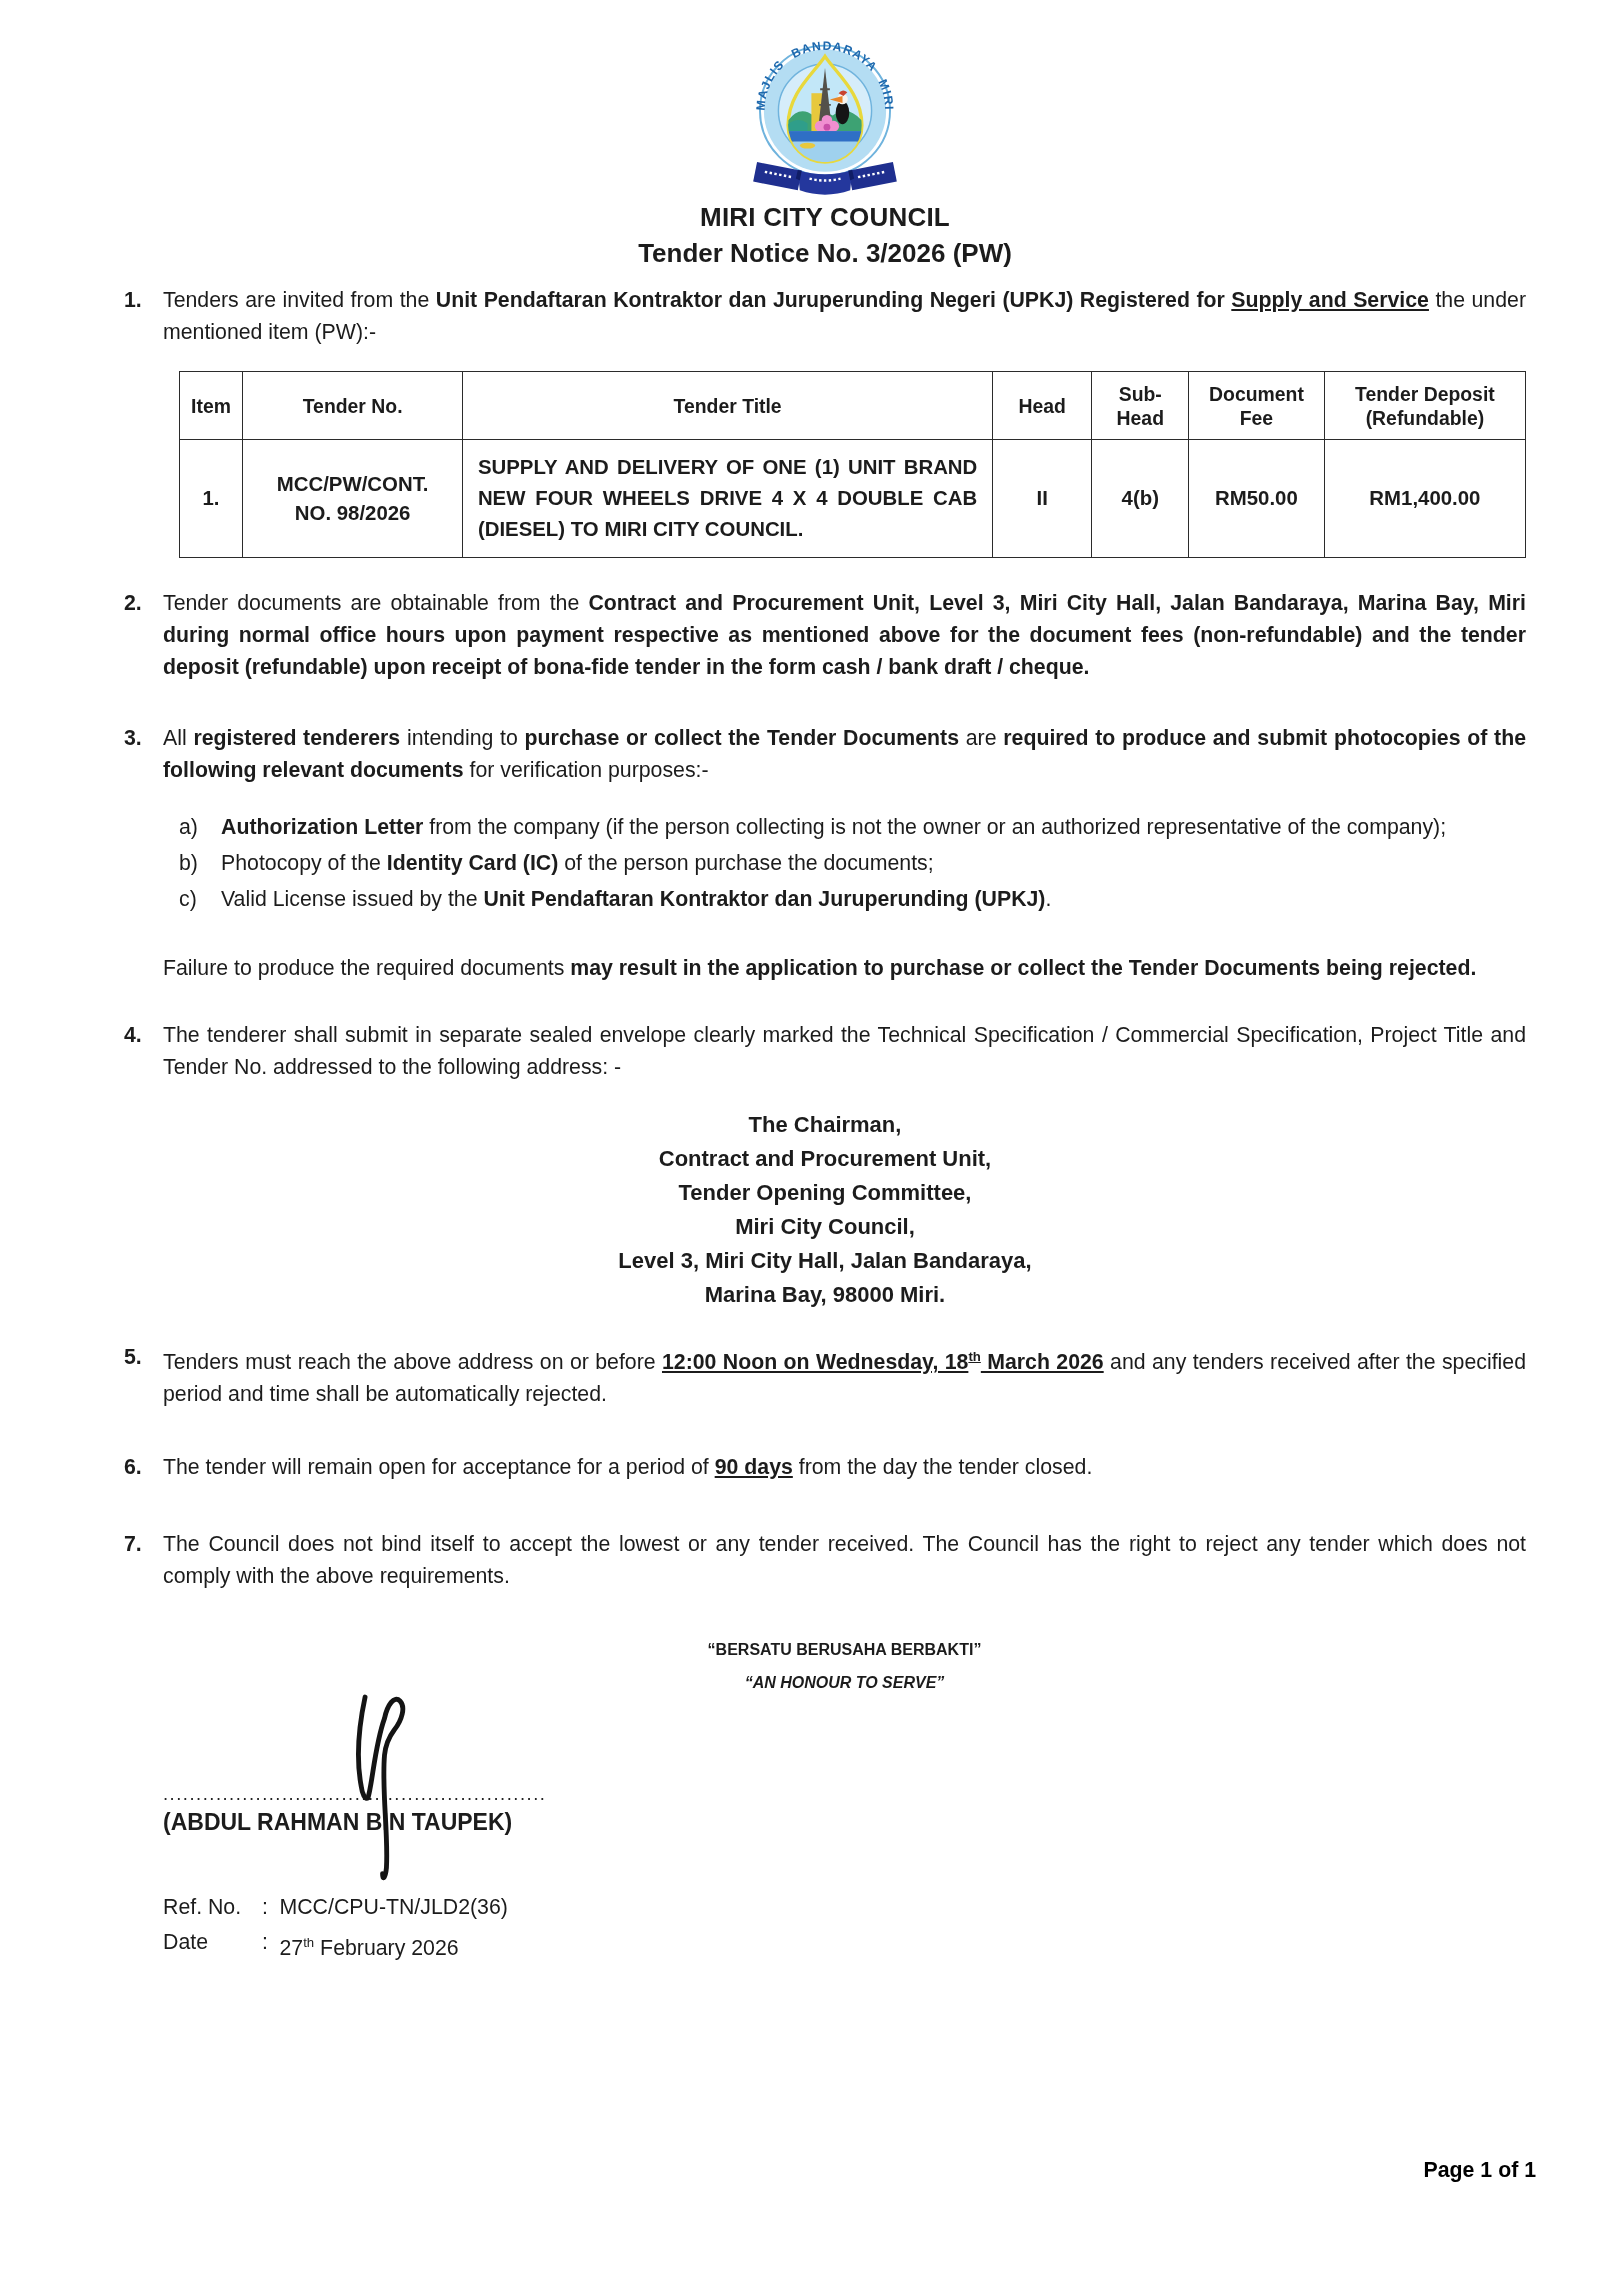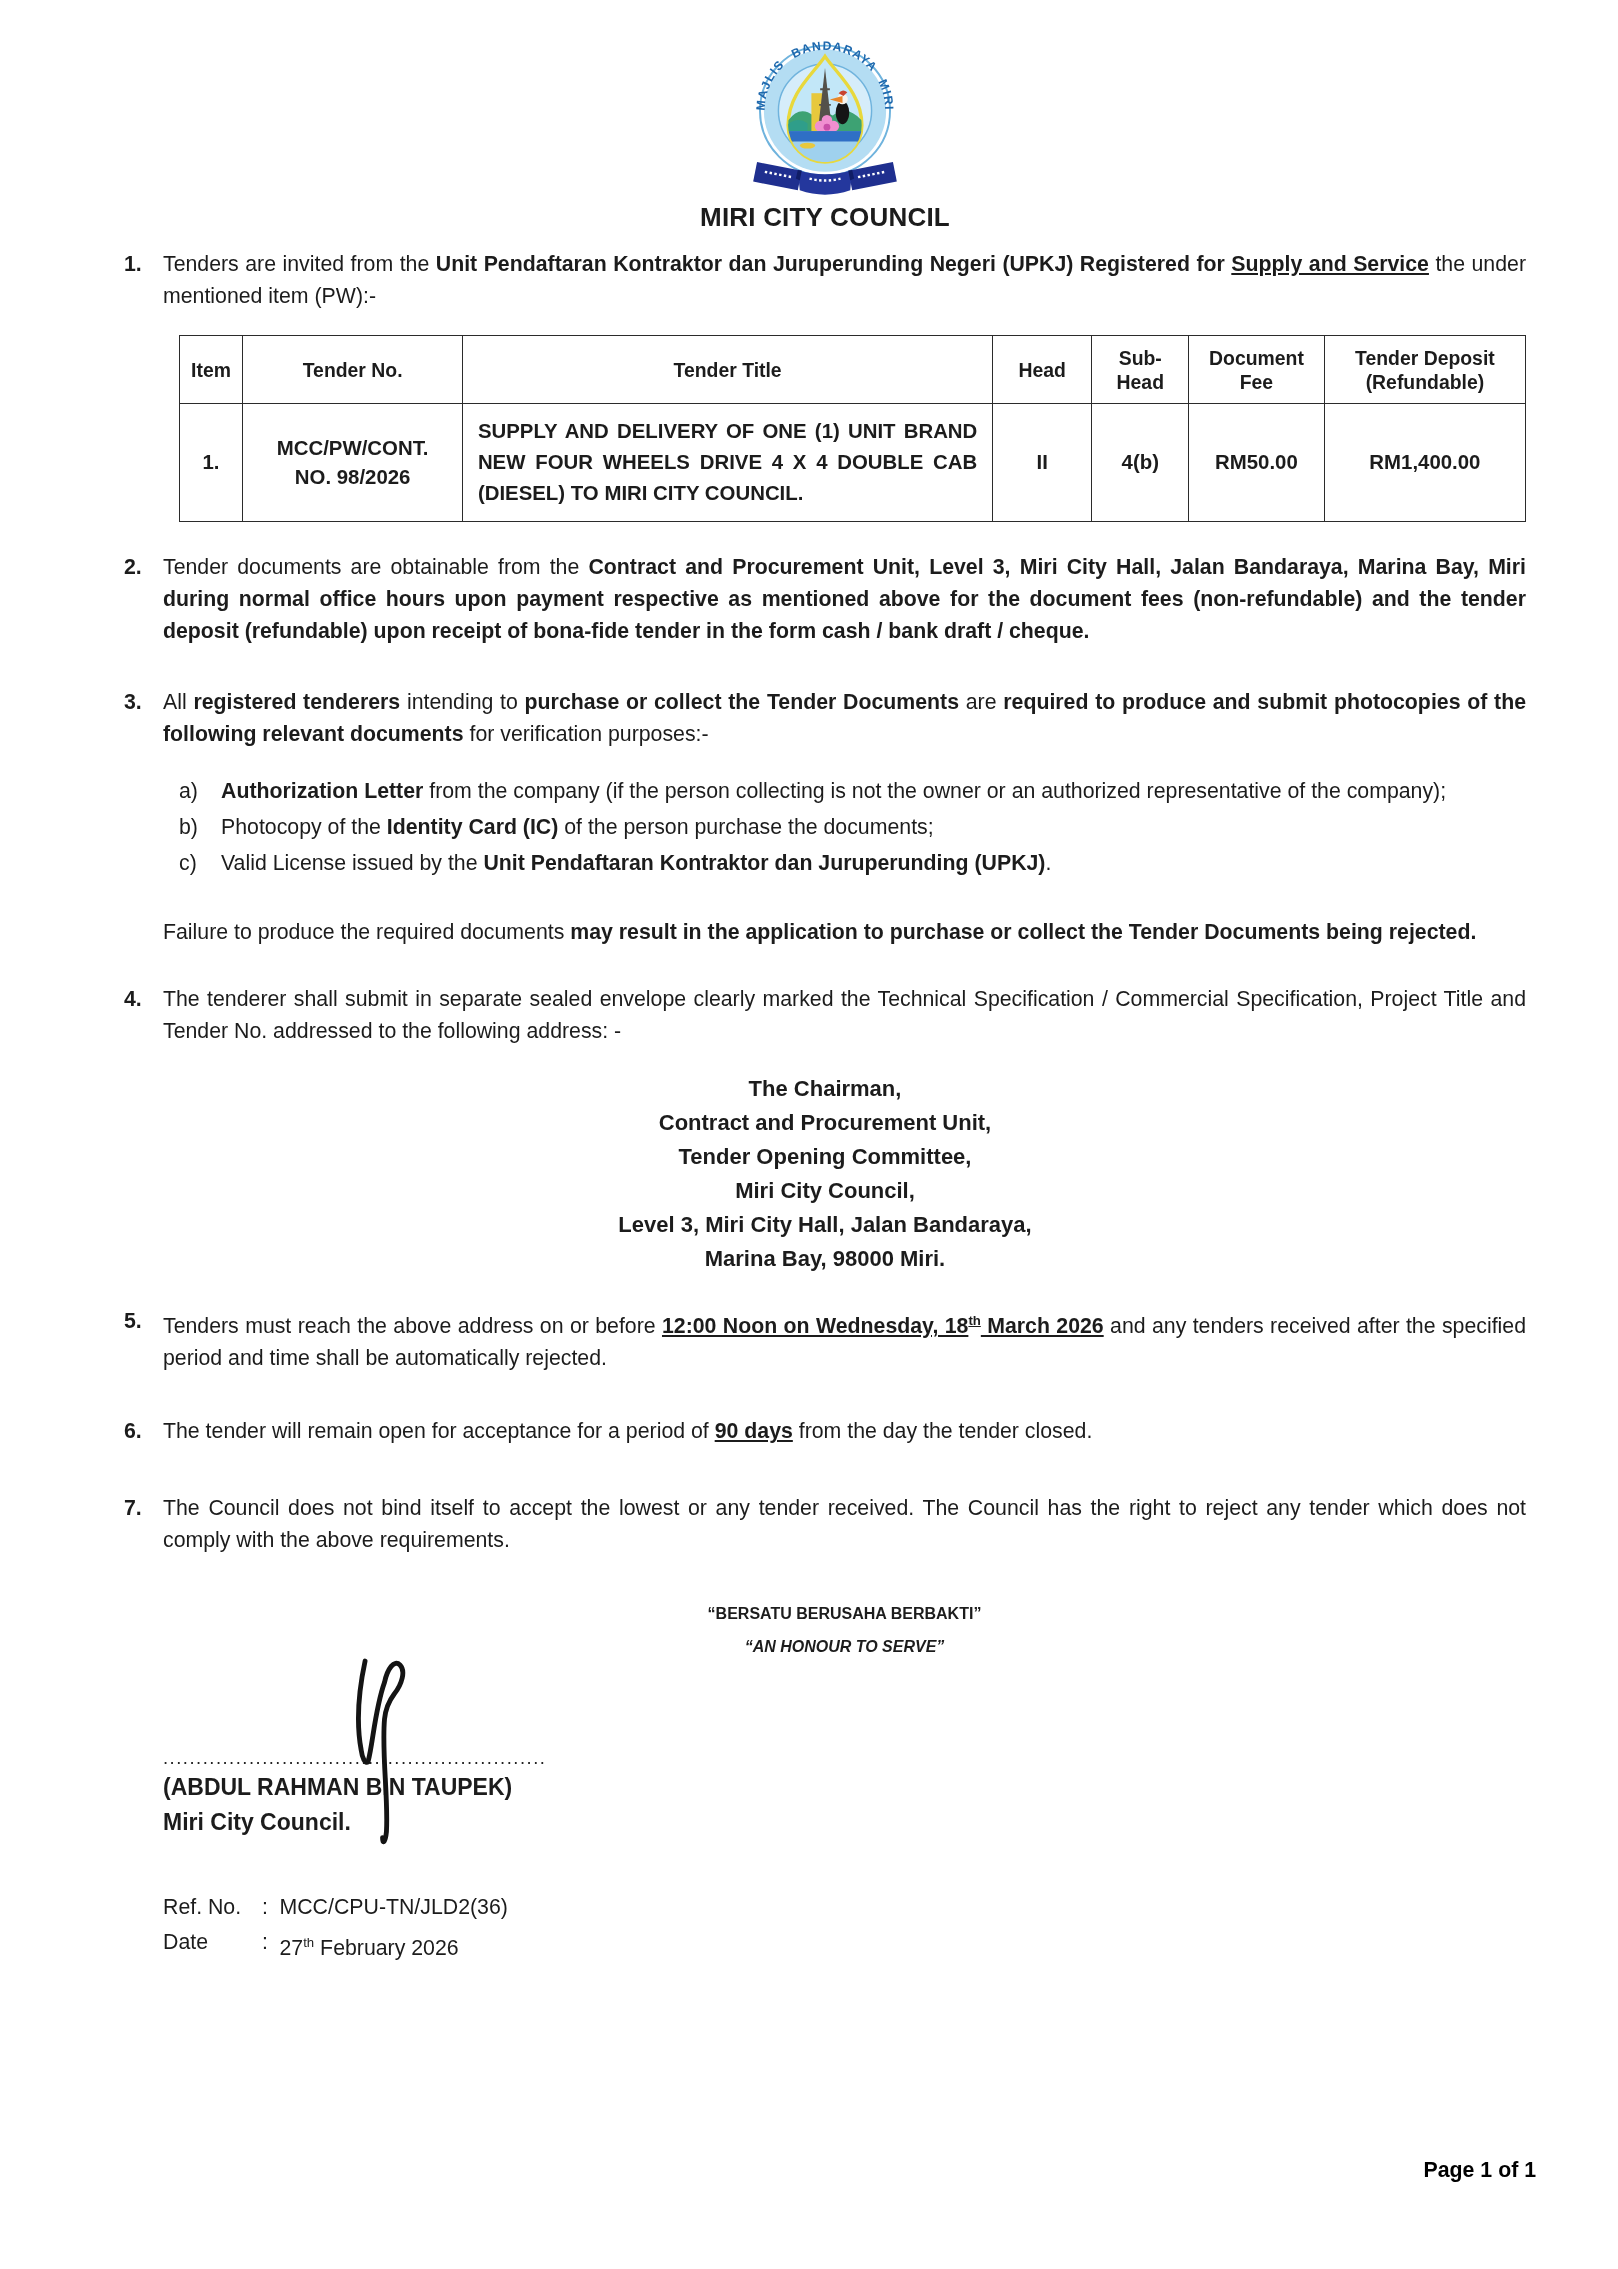--- a/index.html
+++ b/index.html
@@ -134,20 +134,21 @@
             <path d="M74,141 Q102,150 130,141 L128,162 Q102,171 76,162 Z" fill="#24379d"></path>
             <polygon points="74,141 78,142 76,152 72,150" fill="#101d66"></polygon>
             <polygon points="130,141 126,142 128,152 132,150" fill="#101d66"></polygon>
             <path d="M40,143 L68,148.5" stroke="#ffffff" stroke-width="2.5" stroke-dasharray="2.5,2.5" fill="none"></path>
             <path d="M136,148.5 L164,143" stroke="#ffffff" stroke-width="2.5" stroke-dasharray="2.5,2.5" fill="none"></path>
             <path d="M86,150 Q102,154 118,150" stroke="#ffffff" stroke-width="2.5" stroke-dasharray="2.5,2.5" fill="none"></path>
           </g>
         </svg>
       </div>
       <div class="org-name">MIRI CITY COUNCIL</div>
+      <div class="notice-no">Tender Notice No. 3/2026 (PW)</div>
     </div>
 
     <div class="item mt1">
       <span class="num">1.</span>
       <p class="body"><span>Tenders are invited from the </span><span class="b">Unit Pendaftaran Kontraktor dan Juruperunding Negeri (UPKJ) Registered for </span><span class="bu">Supply and Service</span><span> the under mentioned item (PW):-</span></p>
     </div>
 
     <table class="tender-table">
       <colgroup>
         <col style="width:63px">
@@ -247,21 +248,20 @@
     </div>
 
     <div class="sig-block">
       <svg class="sig-scribble" width="97" height="243" viewBox="0 0 100 250">
         <path d="M30,6 C24,34 20,66 26,98 C27,106 30,112 33,110
                  C38,92 40,56 50,28 C53,14 60,4 66,10 C72,16 68,30 60,40
                  C54,48 51,56 50,66 C47,102 54,146 52,182 C51,192 48,196 48,188" fill="none" stroke="#141414" stroke-width="5" stroke-linecap="round"></path>
       </svg>
       <div class="sig-dots">..........................................................</div>
       <div class="sig-name">(ABDUL RAHMAN BIN TAUPEK)</div>
-      <div class="sig-org">Miri City Council.</div>
     </div>
 
     <div class="ref-block">
       <div class="ref-row">
         <span class="ref-label">Ref. No.</span>
         <span class="ref-colon">:</span>
         <span>MCC/CPU-TN/JLD2(36)</span>
       </div>
       <div class="ref-row">
         <span class="ref-label">Date</span>

